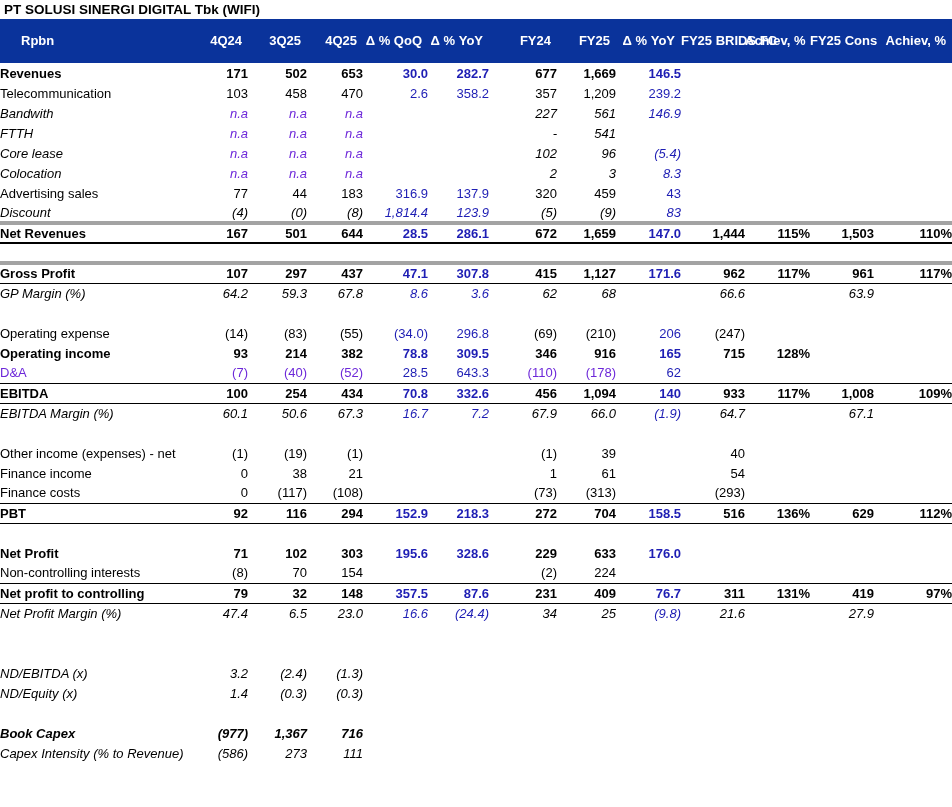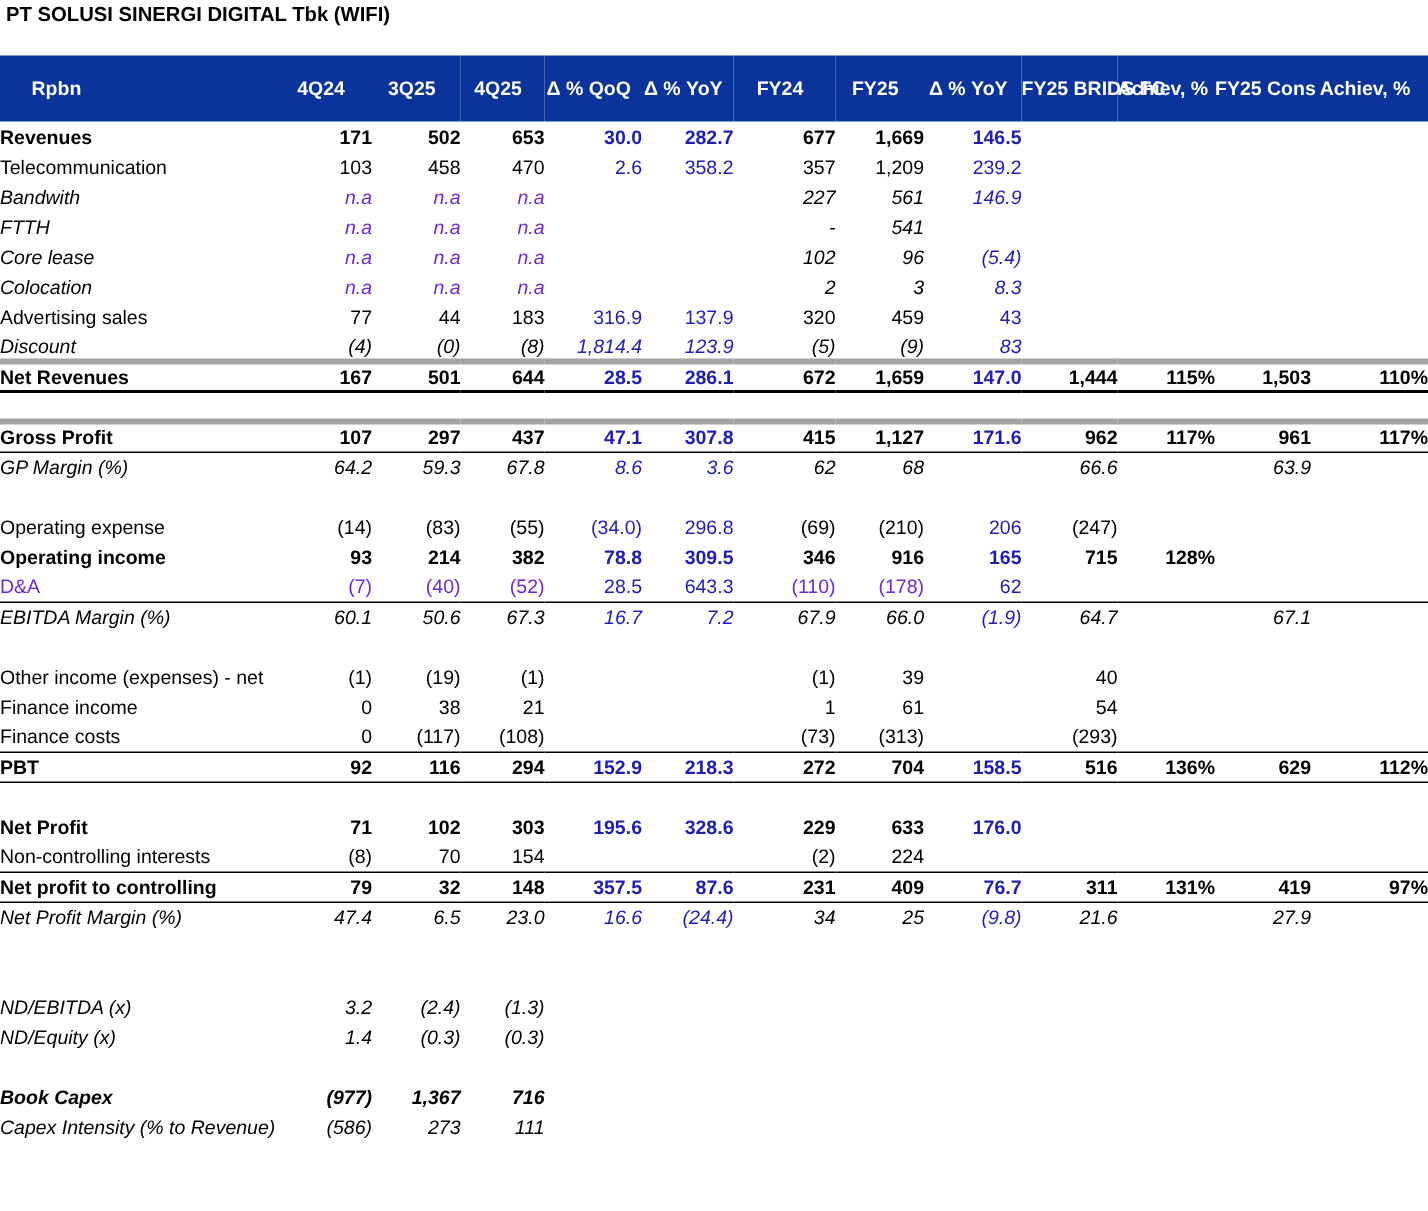--- a/index.html
+++ b/index.html
@@ -12,21 +12,21 @@
     height: 807px;
     font-family: "Liberation Sans", sans-serif;
     color: #000000;
     overflow: hidden;
   }
   #company-title {
     font-size: 13.5px;
     font-weight: bold;
     color: #000000;
     padding: 2px 0 3px 4px;
-    height: 37px;
+    height: 19px;
     line-height: 15px;
     white-space: nowrap;
   }
   table.fin {
     width: 952px;
     border-collapse: collapse;
     table-layout: fixed;
     font-size: 13px;
   }
   table.fin td, table.fin th {
@@ -37,20 +37,21 @@
   }
   
   thead tr.hdr {
     background: #0A339B;
     color: #ffffff;
   }
   thead tr.hdr th {
     height: 44px;
     font-size: 13px;
     font-weight: bold;
+    text-align: right;
     padding-right: 6px;
     line-height: 14px;
   }
   thead tr.hdr th.lbl {
     text-align: left;
     padding-left: 21px;
     padding-right: 0;
   }
   
   tbody tr { height: 20px; }
@@ -323,20 +324,35 @@
         <td class="num blue">28.5</td>
         <td class="num blue">643.3</td>
         <td class="num gray">(110)</td>
         <td class="num gray">(178)</td>
         <td class="num blue">62</td>
         <td class="num"></td>
         <td class="num"></td>
         <td class="num"></td>
         <td class="num"></td>
       </tr>
+      <tr class="bline">
+        <td class="label b">EBITDA</td>
+        <td class="num b">100</td>
+        <td class="num b">254</td>
+        <td class="num b">434</td>
+        <td class="num blue b">70.8</td>
+        <td class="num blue b">332.6</td>
+        <td class="num b">456</td>
+        <td class="num b">1,094</td>
+        <td class="num blue b">140</td>
+        <td class="num b">933</td>
+        <td class="num b">117%</td>
+        <td class="num b">1,008</td>
+        <td class="num b">109%</td>
+      </tr>
       <tr class="">
         <td class="label ind1 it">EBITDA Margin (%)</td>
         <td class="num it">60.1</td>
         <td class="num it">50.6</td>
         <td class="num it">67.3</td>
         <td class="num blue it">16.7</td>
         <td class="num blue it">7.2</td>
         <td class="num it">67.9</td>
         <td class="num it">66.0</td>
         <td class="num blue it">(1.9)</td>

